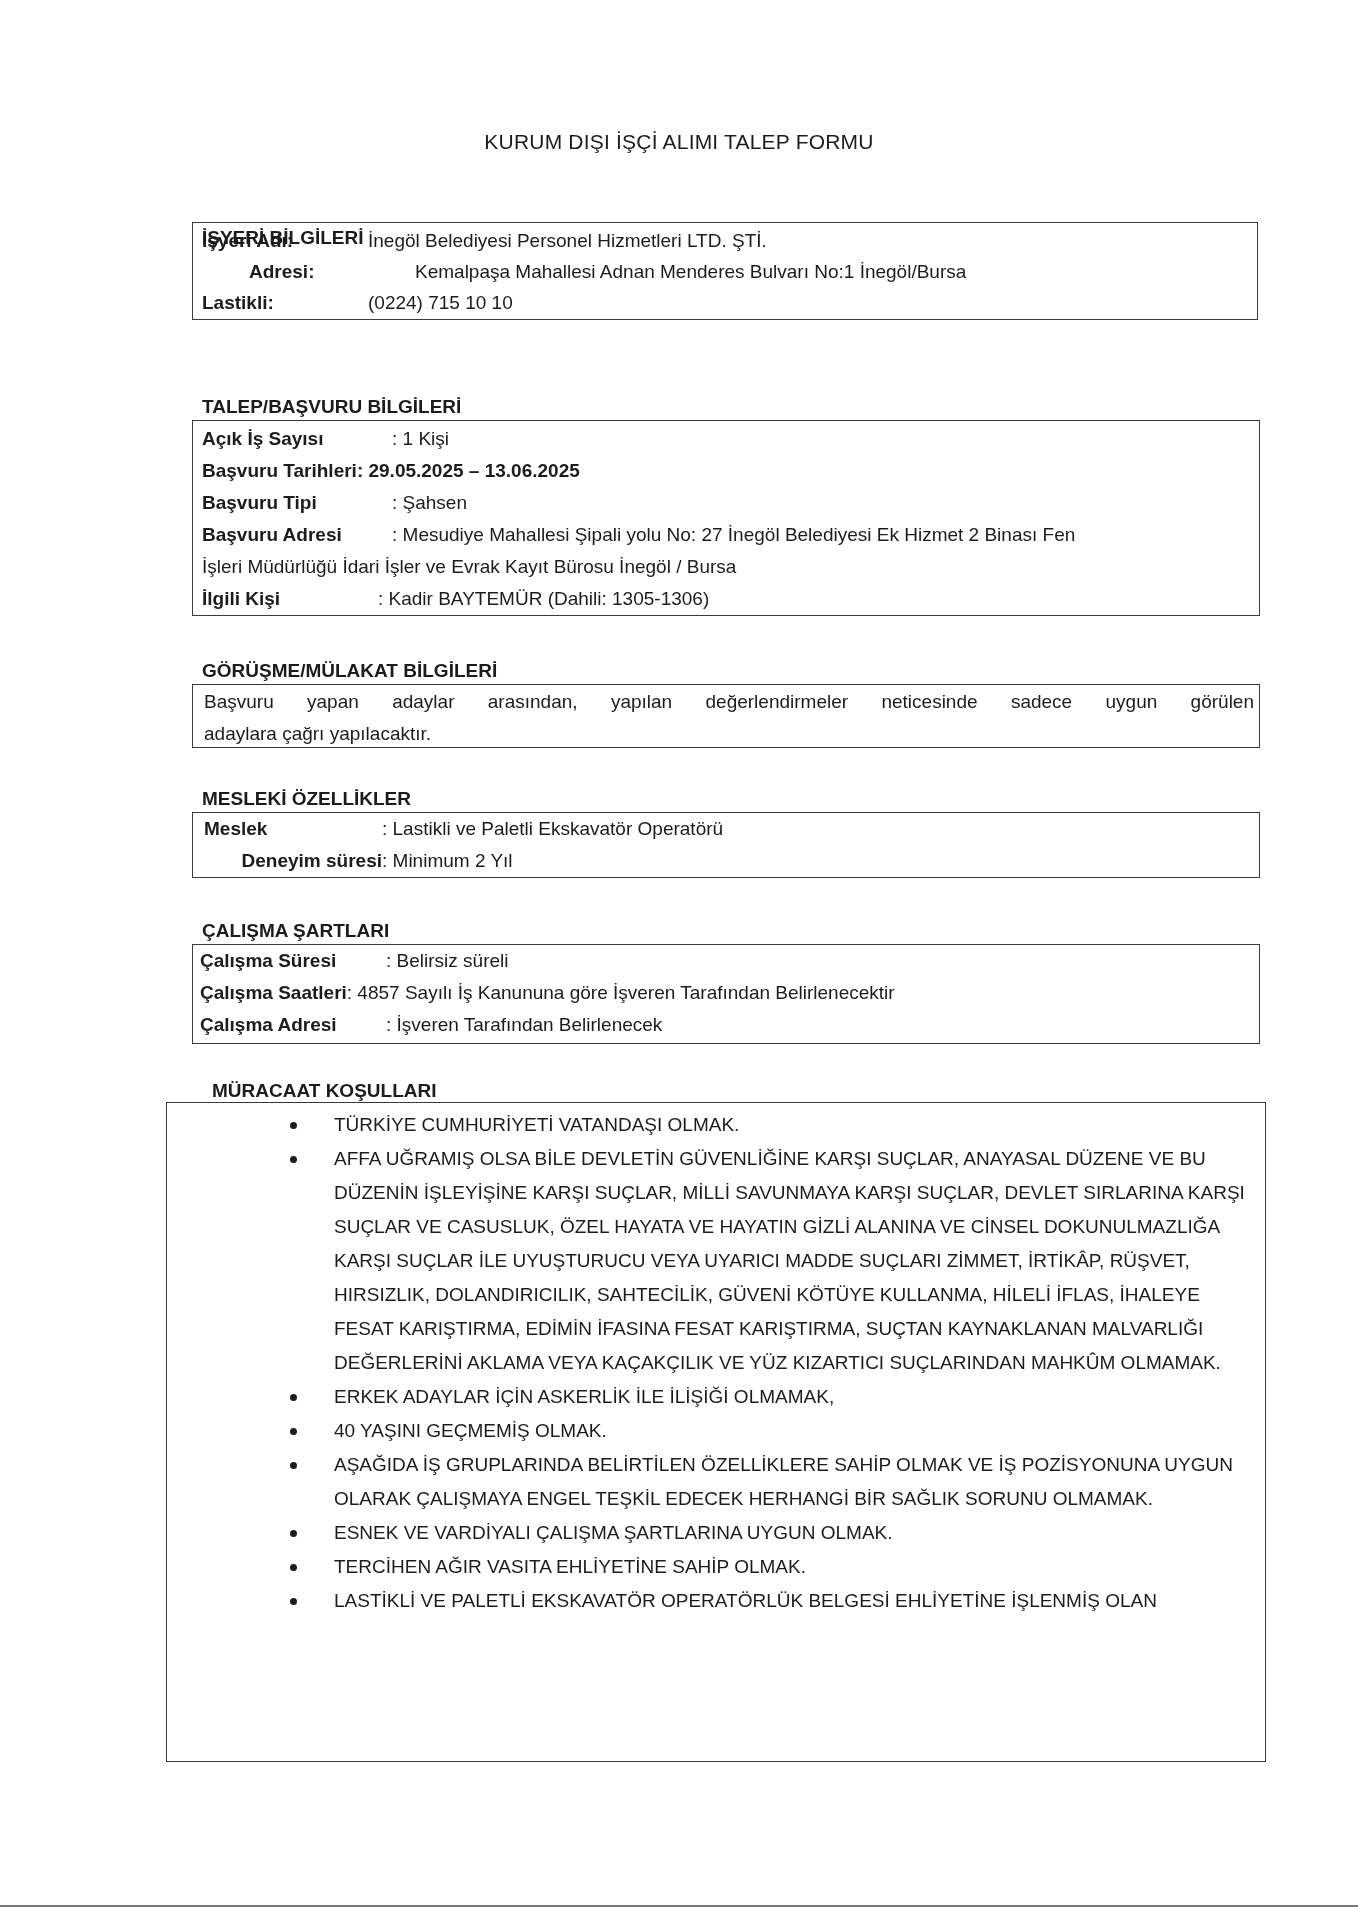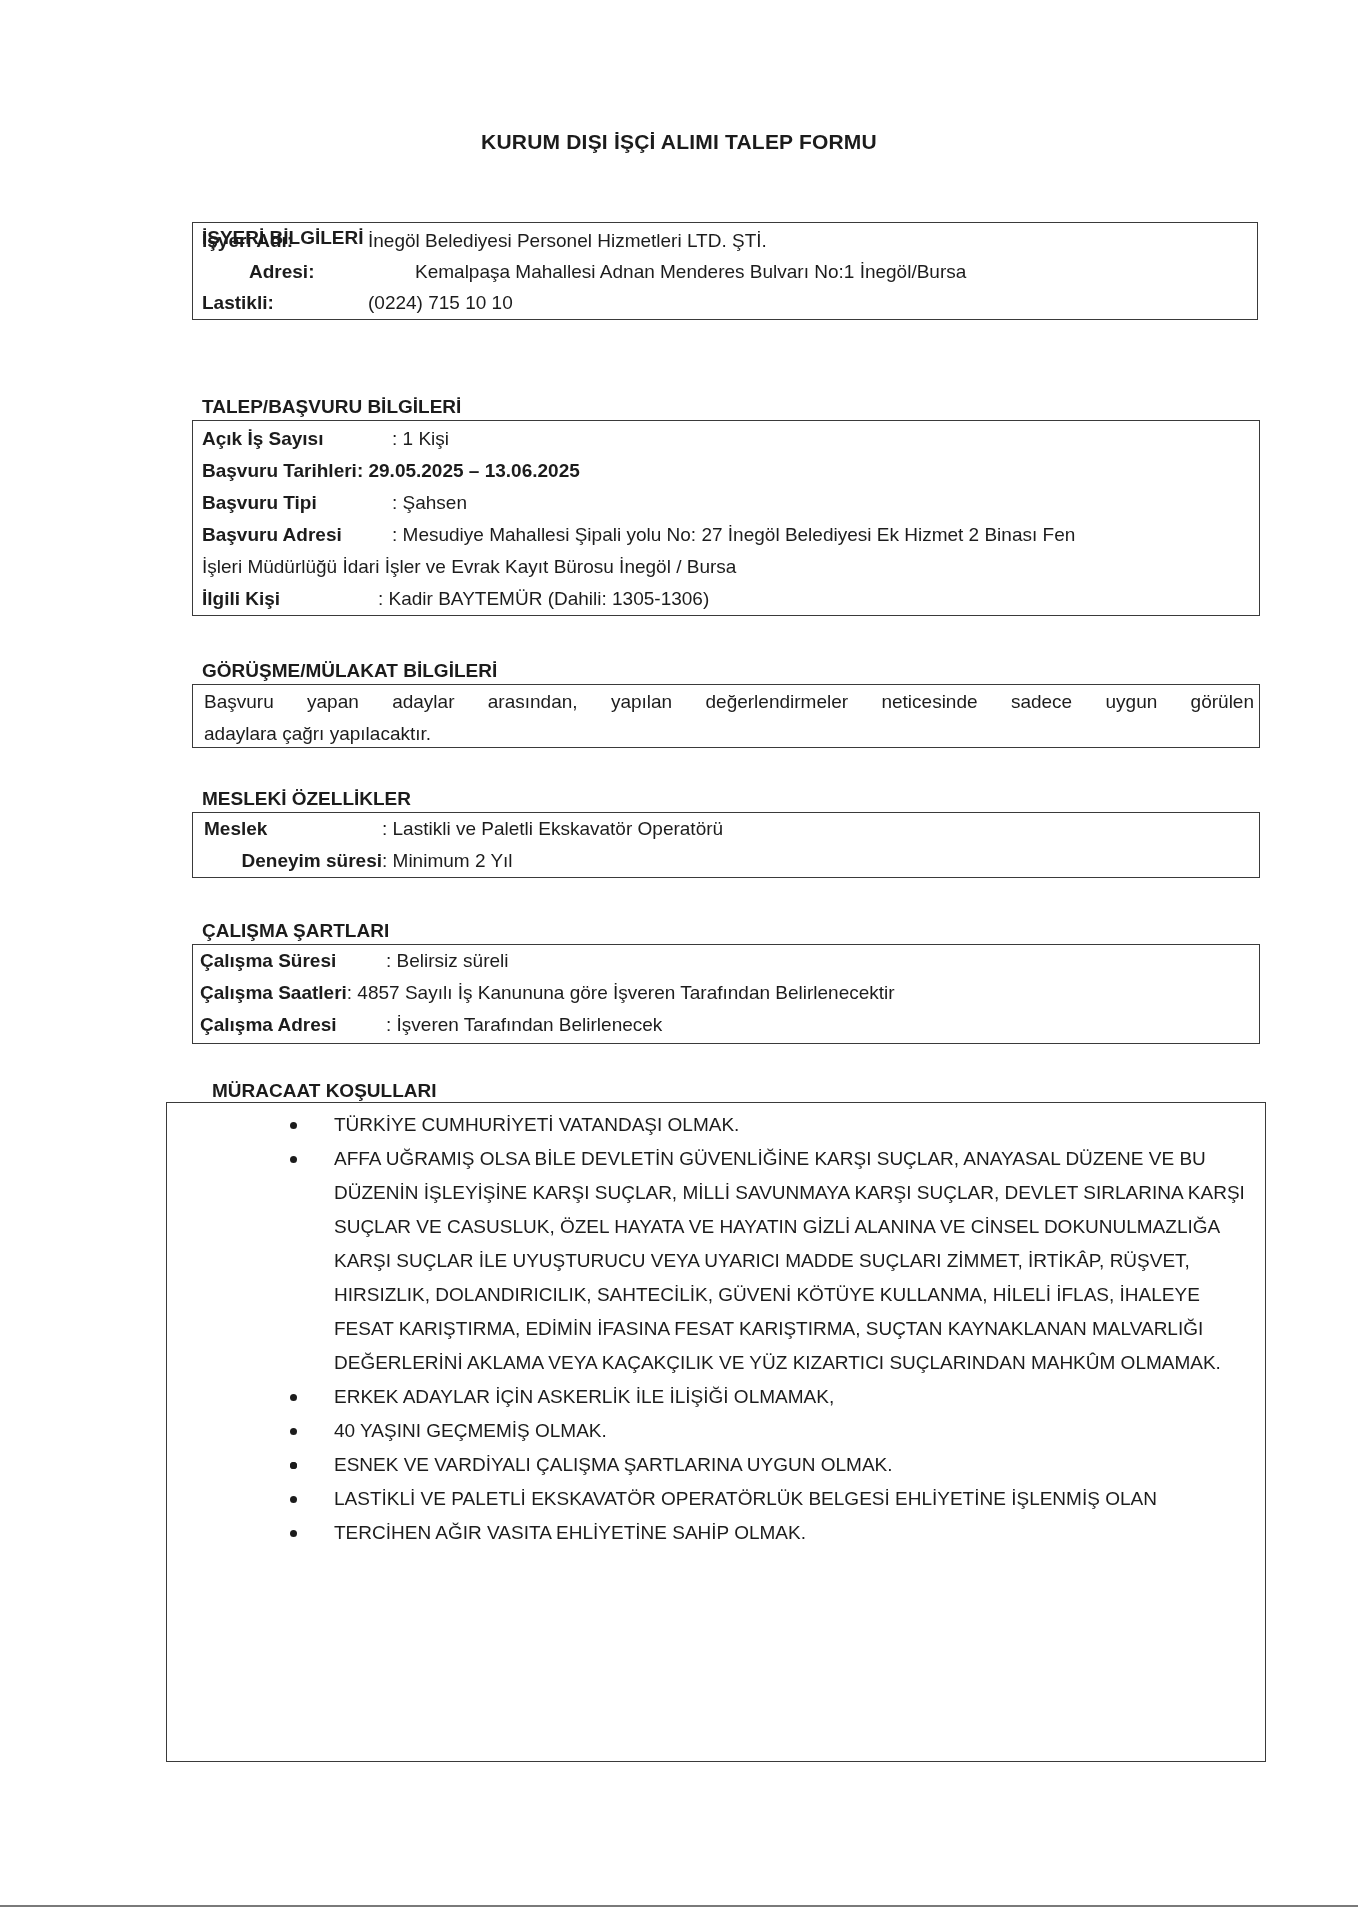--- a/index.html
+++ b/index.html
@@ -1,20 +1,20 @@
 <!DOCTYPE html>
 <html><head>
   <meta charset="utf-8">
   <style>
     html, body { margin: 0; padding: 0; background: #ffffff; }
     body { width: 1358px; height: 1920px; position: relative; overflow: hidden;
       font-family: "Liberation Sans", "DejaVu Sans", sans-serif; color: #1c1c1c; }
     .page { position: absolute; left: 0; top: 0; width: 1358px; height: 1920px; }
     .title { position: absolute; left: 0; width: 1358px; top: 130px; text-align: center;
-      font-weight: bold; font-size: 21px; letter-spacing: 0.2px; }
+      font-weight: normal; font-size: 21px; letter-spacing: 0.2px; }
     .sec-head { position: absolute; font-weight: bold; font-size: 19px; }
     .box { position: absolute; border: 1.5px solid #3a3a3a; box-sizing: border-box; }
     .row { position: absolute; font-size: 19px; white-space: nowrap; }
     .lbl { font-weight: bold; display: inline-block; }
     .val { display: inline-block; }
     .para { position: absolute; font-size: 19px; line-height: 32px; }
     .bullets { position: absolute; left: 290px; top: 1108px; width: 970px; margin: 0; padding: 0; list-style: none; }
     .bullets li { position: relative; padding-left: 44px; font-size: 19px; line-height: 34px; margin-bottom: 0; }
     .bullets li .dot { position: absolute; left: 0; top: 14px; width: 7px; height: 7px; border-radius: 50%; background: #1c1c1c; }
     .bottom-line { position: absolute; left: 0; top: 1905px; width: 1358px; height: 2px; background: #7a7a7a; }
@@ -87,20 +87,20 @@
     <span class="lbl" style="width:186px;">Çalışma Adresi</span><span class="val">: İşveren Tarafından Belirlenecek</span>
   </div>
 
   <div class="sec-head" style="left:212px; top:1080px;text-align:right;">MÜRACAAT KOŞULLARI</div>
   <div class="box" style="left:166px; top:1102px; width:1100px; height:660px;"></div>
   <ul class="bullets">
     <li><span class="dot"></span><span>TÜRKİYE CUMHURİYETİ VATANDAŞI OLMAK.</span></li>
     <li><span class="dot"></span><span>AFFA UĞRAMIŞ OLSA BİLE DEVLETİN GÜVENLİĞİNE KARŞI SUÇLAR, ANAYASAL DÜZENE VE BU DÜZENİN İŞLEYİŞİNE KARŞI SUÇLAR, MİLLİ SAVUNMAYA KARŞI SUÇLAR, DEVLET SIRLARINA KARŞI SUÇLAR VE CASUSLUK, ÖZEL HAYATA VE HAYATIN GİZLİ ALANINA VE CİNSEL DOKUNULMAZLIĞA KARŞI SUÇLAR İLE UYUŞTURUCU VEYA UYARICI MADDE SUÇLARI ZİMMET, İRTİKÂP, RÜŞVET, HIRSIZLIK, DOLANDIRICILIK, SAHTECİLİK, GÜVENİ KÖTÜYE KULLANMA, HİLELİ İFLAS, İHALEYE FESAT KARIŞTIRMA, EDİMİN İFASINA FESAT KARIŞTIRMA, SUÇTAN KAYNAKLANAN MALVARLIĞI DEĞERLERİNİ AKLAMA VEYA KAÇAKÇILIK VE YÜZ KIZARTICI SUÇLARINDAN MAHKÛM OLMAMAK.</span></li>
     <li><span class="dot"></span><span>ERKEK ADAYLAR İÇİN ASKERLİK İLE İLİŞİĞİ OLMAMAK,</span></li>
     <li><span class="dot"></span><span>40 YAŞINI GEÇMEMİŞ OLMAK.</span></li>
-    <li><span class="dot"></span></li>
+    <li><span class="dot"></span><span>AŞAĞIDA İŞ GRUPLARINDA BELİRTİLEN ÖZELLİKLERE SAHİP OLMAK VE İŞ POZİSYONUNA UYGUN OLARAK ÇALIŞMAYA ENGEL TEŞKİL EDECEK HERHANGİ BİR SAĞLIK SORUNU OLMAMAK.</span></li>
     <li><span class="dot"></span><span>ESNEK VE VARDİYALI ÇALIŞMA ŞARTLARINA UYGUN OLMAK.</span></li>
+    <li><span class="dot"></span><span>TERCİHEN AĞIR VASITA EHLİYETİNE SAHİP OLMAK.</span></li>
     <li><span class="dot"></span><span>LASTİKLİ VE PALETLİ EKSKAVATÖR OPERATÖRLÜK BELGESİ EHLİYETİNE İŞLENMİŞ OLAN</span></li>
-    <li><span class="dot"></span><span>TERCİHEN AĞIR VASITA EHLİYETİNE SAHİP OLMAK.</span></li>
   </ul>
 
   <div class="bottom-line"></div>
 </div>
 
 </body></html>

